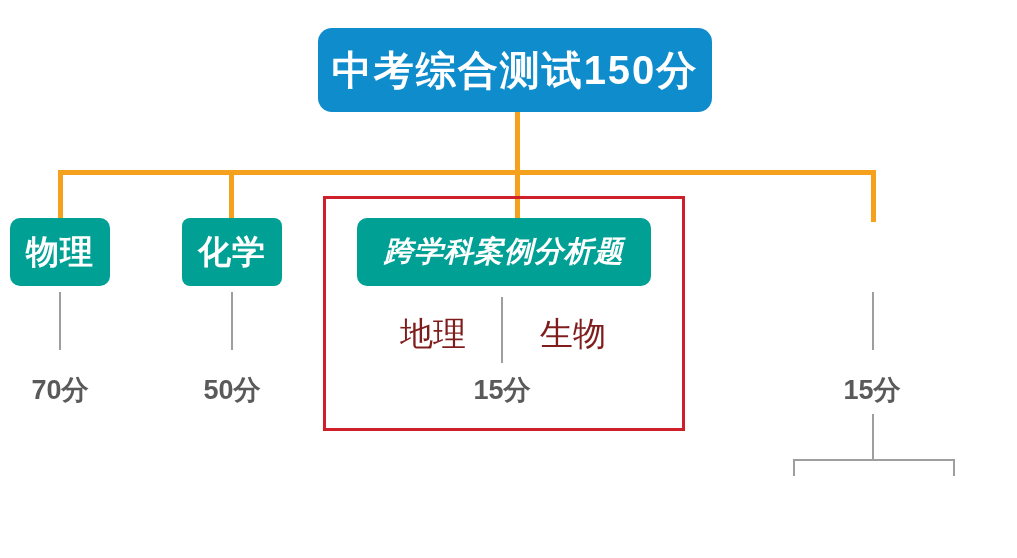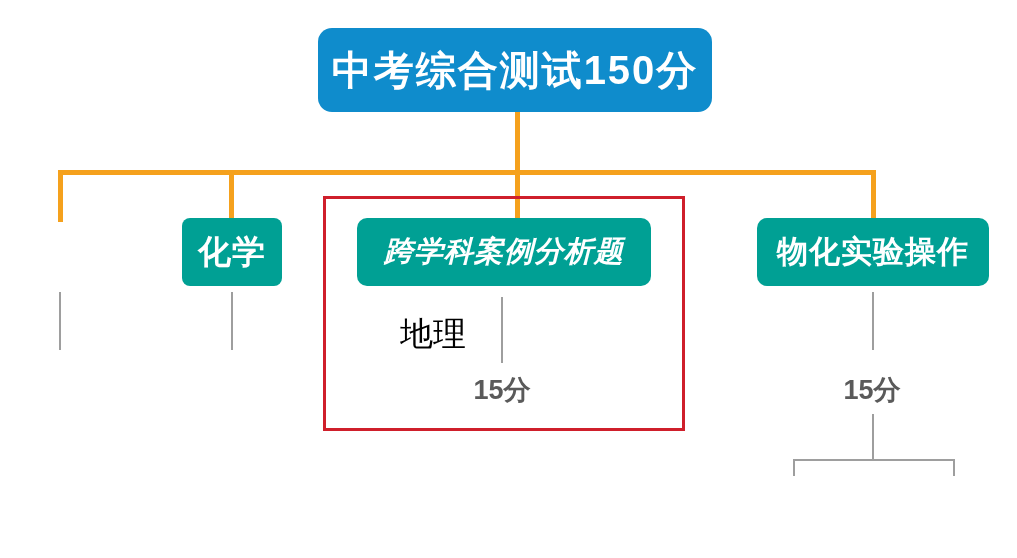--- a/index.html
+++ b/index.html
@@ -62,21 +62,21 @@
   .score {
     position: absolute;
     color: #5a5a5a;
     font-weight: 700;
     font-size: 27px;
     white-space: nowrap;
     text-align: center;
   }
   .subject-red {
     position: absolute;
-    color: #000000;
+    color: #7f1d1d;
     font-weight: 400;
     font-size: 33px;
     white-space: nowrap;
     text-align: center;
   }
   .leaf {
     position: absolute;
     color: #8b5cf6;
     font-weight: 700;
     font-size: 25px;
@@ -125,31 +125,34 @@
 
   <div class="orange" style="left:58px; top:170px; width:818px; height:5px;"></div>
 
   <div class="orange" style="left:58px; top:170px; width:5px; height:52px;"></div>
   <div class="orange" style="left:229px; top:170px; width:5px; height:52px;"></div>
   <div class="orange" style="left:515px; top:170px; width:5px; height:48px;"></div>
   <div class="orange" style="left:871px; top:170px; width:5px; height:52px;"></div>
 
   <div class="red-frame" style="left:323px; top:196px; width:362px; height:235px;"></div>
 
+  <div class="node node-green" style="left:10px; top:218px; width:100px; height:68px; font-size:33px;">物理</div>
   <div class="line" style="left:59px; top:292px; width:2px; height:58px;"></div>
+  <div class="score" style="left:0px; top:372px; width:120px;">70分</div>
 
   <div class="node node-green" style="left:182px; top:218px; width:100px; height:68px; font-size:33px;border-radius:8px;">化学</div>
   <div class="line" style="left:231px; top:292px; width:2px; height:58px;"></div>
+  <div class="score" style="left:172px; top:372px; width:120px;">50分</div>
 
   <div class="node node-green" style="left:357px; top:218px; width:294px; height:68px; font-size:29px;font-style:italic;">跨学科案例分析题</div>
   <div class="line" style="left:501px; top:297px; width:2px; height:66px;"></div>
   <div class="subject-red" style="left:365px; top:312px; width:136px;">地理</div>
+  <div class="subject-red" style="left:505px; top:312px; width:136px;">生物</div>
   <div class="score" style="left:442px; top:372px; width:120px;">15分</div>
 
-  <div class="node node-green" style="left:757px; top:218px; width:232px; height:68px; font-size:31px;">物化实验操作</div>
   <div class="line" style="left:872px; top:292px; width:2px; height:58px;"></div>
   <div class="score" style="left:812px; top:372px; width:120px;">15分</div>
 
   <div class="line" style="left:872px; top:414px; width:2px; height:46px;"></div>
   <div class="line" style="left:793px; top:459px; width:162px; height:2px;"></div>
   <div class="line" style="left:793px; top:459px; width:2px; height:31px;"></div>
   <div class="line" style="left:953px; top:459px; width:2px; height:31px;"></div>
 
   <div class="leaf" style="left:733px; top:492px;">物：10分</div>
   <div class="leaf" style="left:903px; top:492px;">化：5分</div>

